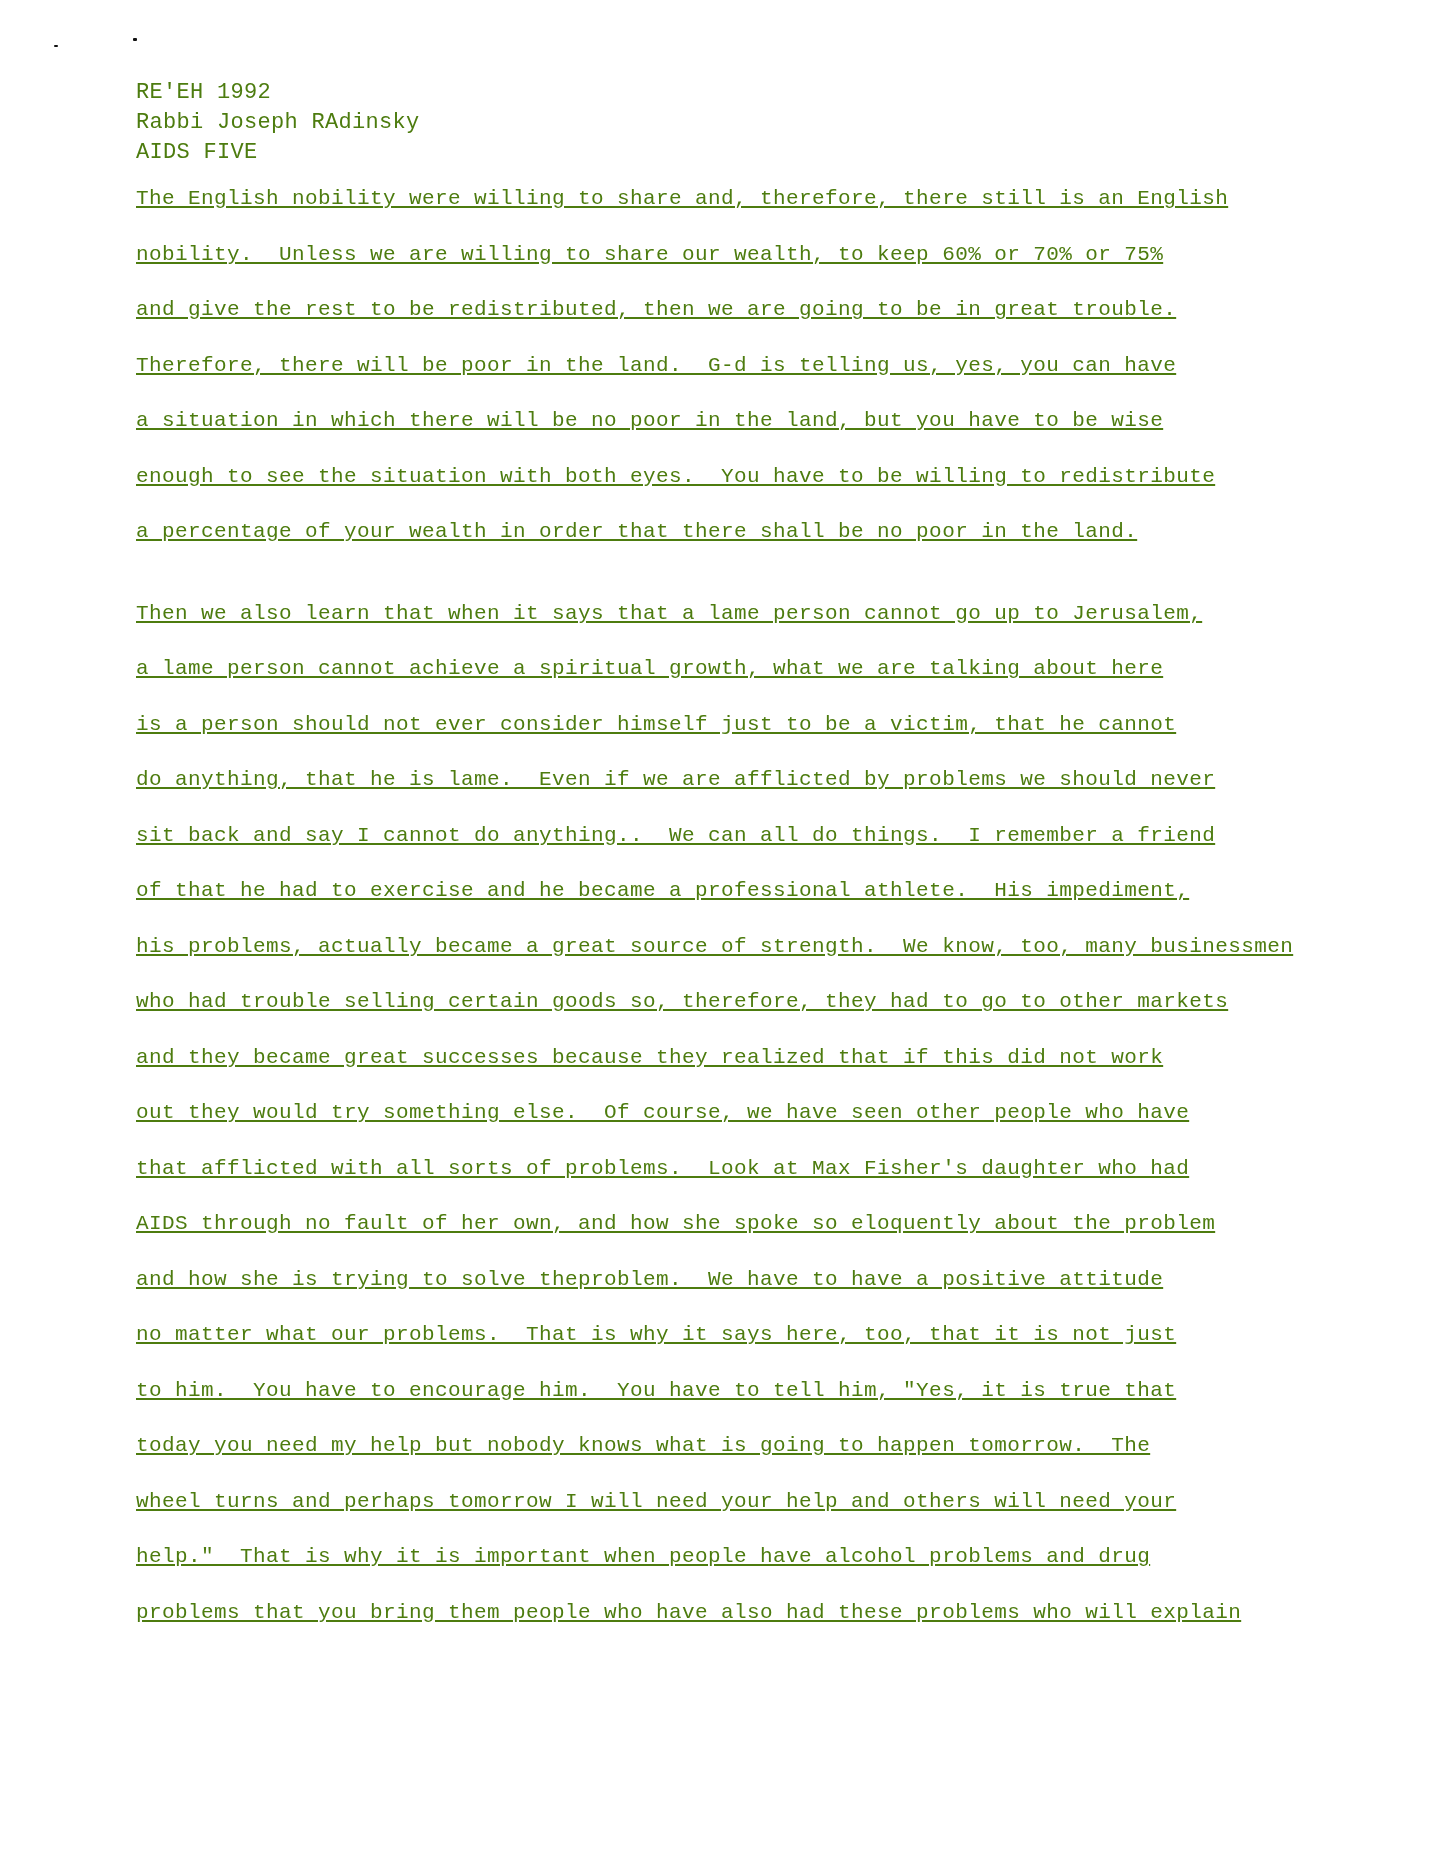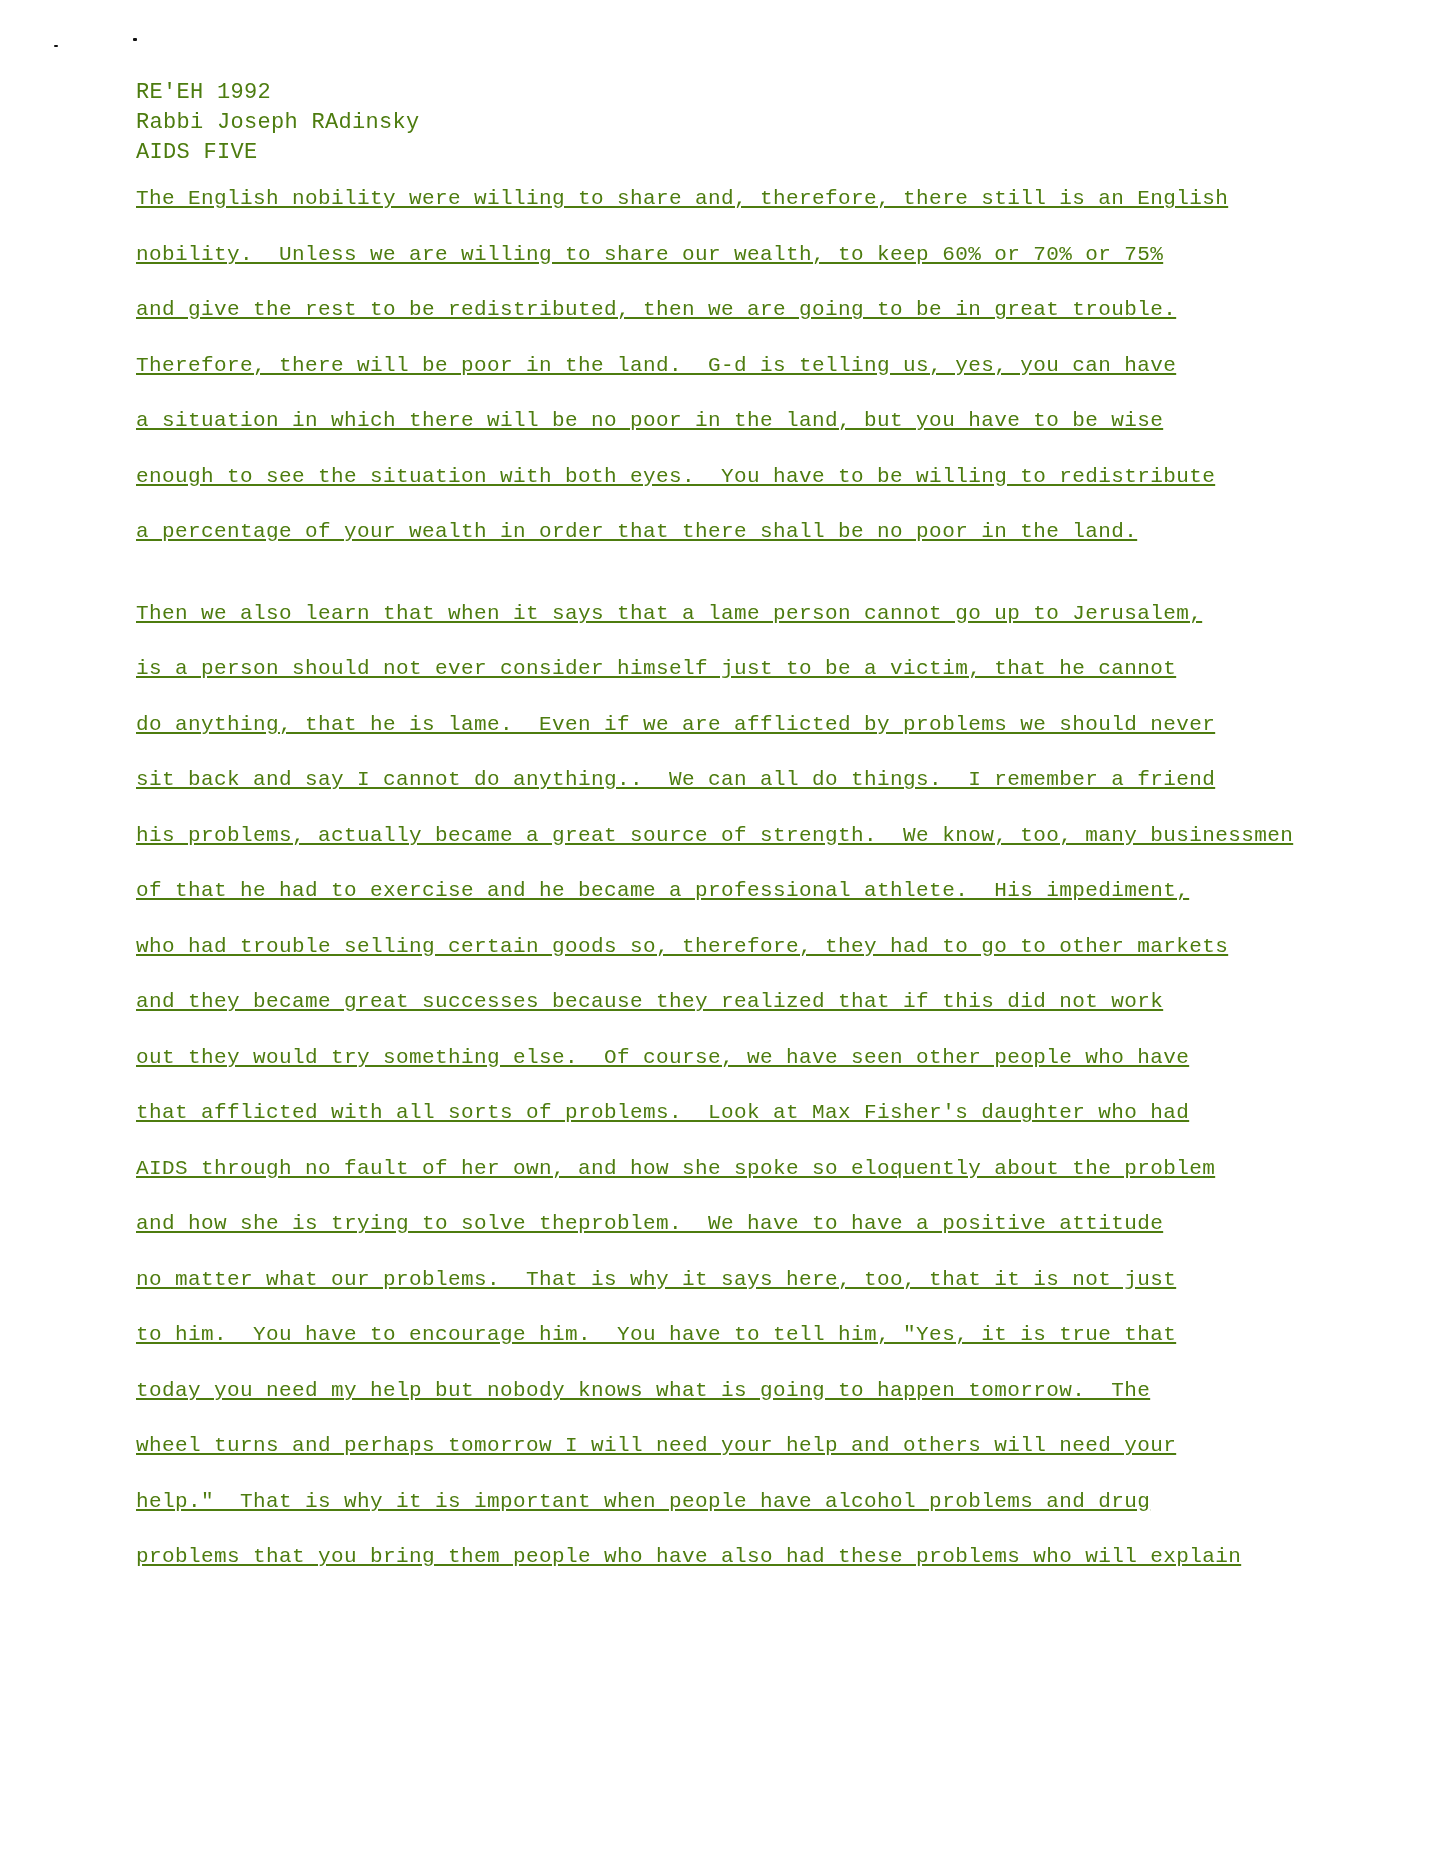--- a/index.html
+++ b/index.html
@@ -35,25 +35,26 @@
       <div class="line">nobility.  Unless we are willing to share our wealth, to keep 60% or 70% or 75%</div>
       <div class="line">and give the rest to be redistributed, then we are going to be in great trouble.</div>
       <div class="line">Therefore, there will be poor in the land.  G-d is telling us, yes, you can have</div>
       <div class="line">a situation in which there will be no poor in the land, but you have to be wise</div>
       <div class="line">enough to see the situation with both eyes.  You have to be willing to redistribute</div>
       <div class="line">a percentage of your wealth in order that there shall be no poor in the land.</div>
     </div>
     <div class="gap"></div>
     <div>
       <div class="line">Then we also learn that when it says that a lame person cannot go up to Jerusalem,</div>
+      <div class="line">a lame person cannot achieve a spiritual growth, what we are talking about here</div>
       <div class="line">is a person should not ever consider himself just to be a victim, that he cannot</div>
       <div class="line">do anything, that he is lame.  Even if we are afflicted by problems we should never</div>
       <div class="line">sit back and say I cannot do anything..  We can all do things.  I remember a friend</div>
+      <div class="line">of that he had to exercise and he became a professional athlete.  His impediment,</div>
       <div class="line">his problems, actually became a great source of strength.  We know, too, many businessmen</div>
-      <div class="line">of that he had to exercise and he became a professional athlete.  His impediment,</div>
       <div class="line">who had trouble selling certain goods so, therefore, they had to go to other markets</div>
       <div class="line">and they became great successes because they realized that if this did not work</div>
       <div class="line">out they would try something else.  Of course, we have seen other people who have</div>
       <div class="line">that afflicted with all sorts of problems.  Look at Max Fisher's daughter who had</div>
       <div class="line">AIDS through no fault of her own, and how she spoke so eloquently about the problem</div>
       <div class="line">and how she is trying to solve theproblem.  We have to have a positive attitude</div>
       <div class="line">no matter what our problems.  That is why it says here, too, that it is not just</div>
       <div class="line">to him.  You have to encourage him.  You have to tell him, "Yes, it is true that</div>
       <div class="line">today you need my help but nobody knows what is going to happen tomorrow.  The</div>
       <div class="line">wheel turns and perhaps tomorrow I will need your help and others will need your</div>

